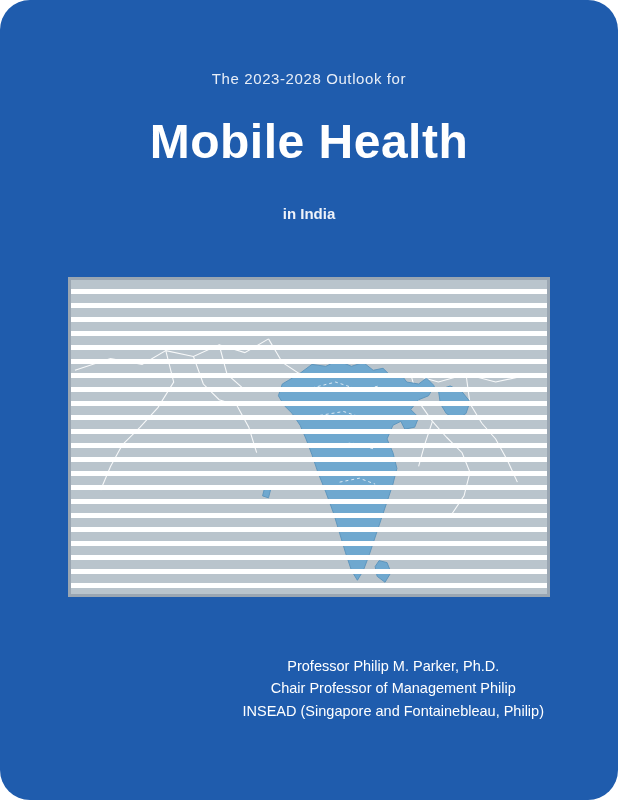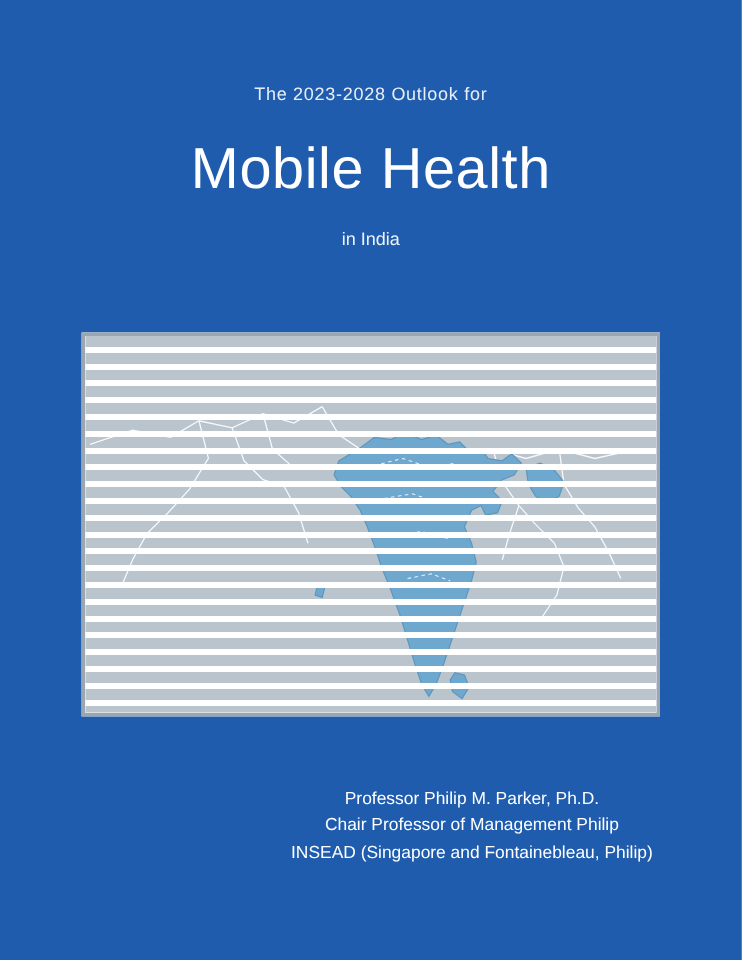--- a/index.html
+++ b/index.html
@@ -13,48 +13,49 @@
     font-family: "Liberation Sans", sans-serif;
     overflow: hidden;
   }
   .cover {
     position: relative;
     width: 618px;
     height: 800px;
     background: #1f5cad;
     box-sizing: border-box;
     overflow: hidden;
+    border-radius: 30px;
   }
   .title-block {
     position: absolute;
     top: 70px;
     left: 0;
     width: 100%;
     text-align: center;
     color: #ffffff;
   }
   .subtitle-top {
     font-size: 15px;
     letter-spacing: 0.6px;
     color: #e8eef7;
     font-weight: 400;
   }
   .main-title {
     margin-top: 30px;
     font-size: 48px;
-    font-weight: 400;
+    font-weight: 700;
     letter-spacing: 0.5px;
     color: #ffffff;
     line-height: 1.05;
   }
   .subtitle-bottom {
-    margin-top: 24px;
+    margin-top: 38px;
     font-size: 15px;
     color: #eef2f9;
-    font-weight: 400;
+    font-weight: 700;
   }
 
   .map-frame {
     position: absolute;
     left: 68px;
     top: 277px;
     width: 482px;
     height: 320px;
     background: #ffffff;
     border: 3px solid #9aa6b2;

